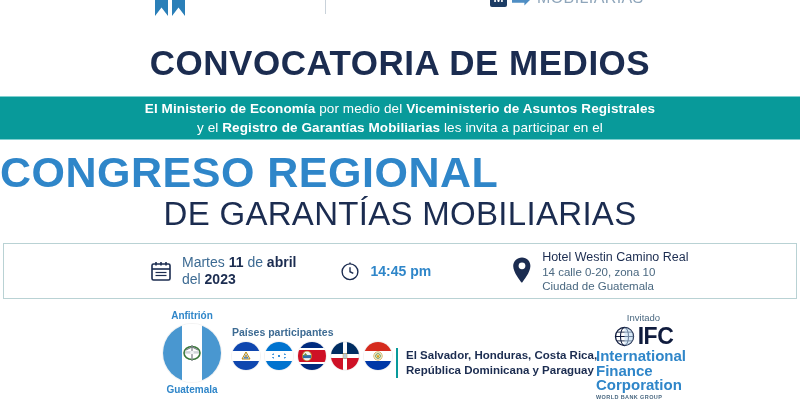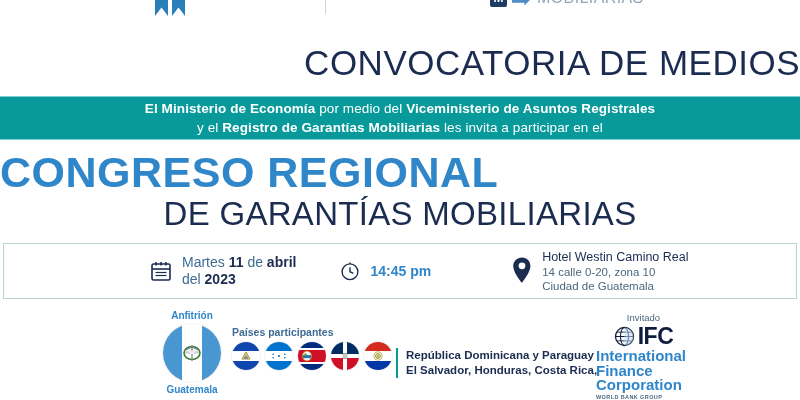--- a/index.html
+++ b/index.html
@@ -46,21 +46,21 @@
     width: 20px; height: 15px; background:#4f8ec4;
     clip-path: polygon(0 18%, 62% 18%, 62% 0, 100% 50%, 62% 100%, 62% 82%, 0 82%);
   }
   .logo-right-word {
     font-size: 16px; font-weight: 400; color:#8fa6bb; letter-spacing:.4px;
   }
 
   
   .kicker {
     position:absolute; top:43px; left:0; width:800px;
-    text-align:right; font-size:35px; font-weight:400;
+    text-align:center; font-size:35px; font-weight:700;
     color:#1b2c50; letter-spacing:.5px;
   }
 
   
   .teal-banner {
     position:absolute; top:96px; left:0; width:800px; height:44px;
     background:#089a9a;
     display:flex; flex-direction:column; align-items:center; justify-content:center;
     border-top:1px solid #7fd0d0; border-bottom:1px solid #7fd0d0;
   }
@@ -291,22 +291,22 @@
             <circle cx="5" cy="5" r="4.2" fill="#fff" stroke="#c8a33a" stroke-width=".9"></circle>
             <circle cx="5" cy="5" r="2.4" fill="none" stroke="#5a8a3a" stroke-width=".9"></circle>
             <path d="M5 3 l.6 1.5 1.5.1 -1.2 1 .45 1.5 -1.35-.9 -1.35.9 .45-1.5 -1.2-1 1.5-.1z" fill="#d4a017"></path>
           </svg>
         </div>
 
       </div>
     </div>
 
     <div class="countries">
+      <div class="countries-line">El Salvador, Honduras, Costa Rica,</div>
       <div class="countries-line">República Dominicana y Paraguay</div>
-      <div class="countries-line">El Salvador, Honduras, Costa Rica,</div>
     </div>
 
     <div class="ifc">
       <div class="ifc-invited">Invitado</div>
       <div class="ifc-row">
         <svg width="21" height="21" viewBox="0 0 24 24">
           <circle cx="12" cy="12" r="10.3" fill="none" stroke="#0f1b3d" stroke-width="1.5"></circle>
           <ellipse cx="12" cy="12" rx="4.6" ry="10.3" fill="none" stroke="#0f1b3d" stroke-width="1.2"></ellipse>
           <line x1="1.7" y1="12" x2="22.3" y2="12" stroke="#0f1b3d" stroke-width="1.2"></line>
           <line x1="3.4" y1="7" x2="20.6" y2="7" stroke="#0f1b3d" stroke-width="1"></line>

